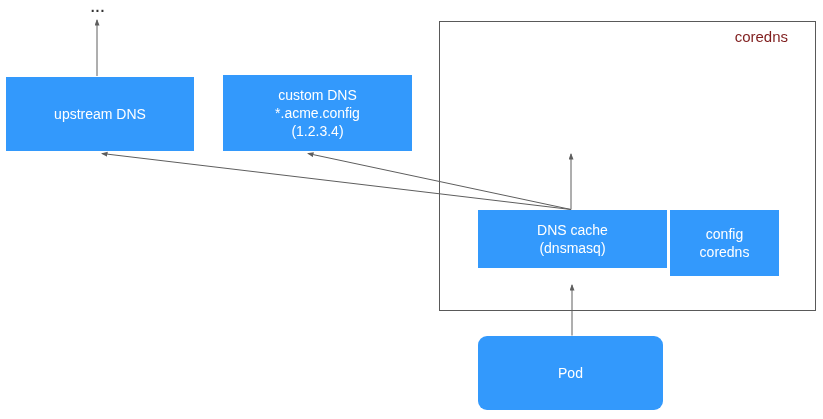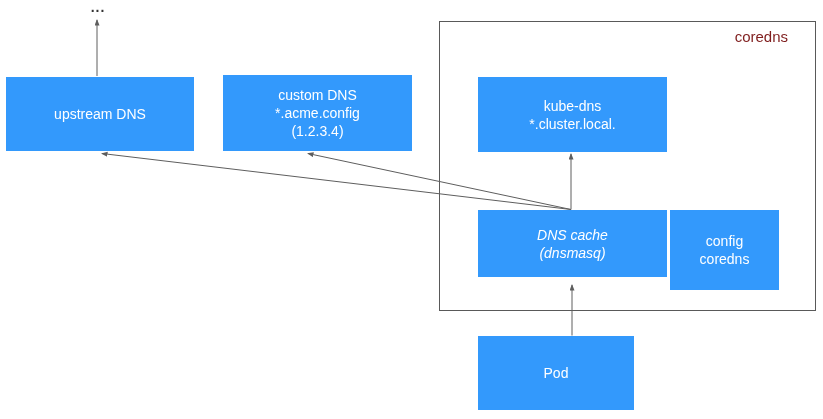--- a/index.html
+++ b/index.html
@@ -50,23 +50,23 @@
     align-items: center;
     justify-content: center;
     text-align: center;
     font-size: 14px;
     line-height: 18px;
     z-index: 3;
   }
   #node-upstream-dns   { left: 6px;   top: 77px;  width: 188px; height: 74px; }
   #node-custom-dns     { left: 223px; top: 75px;  width: 189px; height: 76px; }
   #node-kube-dns       { left: 478px; top: 77px;  width: 189px; height: 75px; }
-  #node-dns-cache      { left: 478px; top: 210px; width: 189px; height: 67px; font-style: italic; }
-  #node-config-sidecar { left: 670px; top: 210px; width: 109px; height: 80px; }
-  #node-pod            { left: 478px; top: 336px; width: 156px; height: 74px; }
+  #node-dns-cache      { left: 478px; top: 210px; width: 189px; height: 58px; }
+  #node-config-sidecar { left: 670px; top: 210px; width: 109px; height: 66px; }
+  #node-pod            { left: 478px; top: 336px; width: 185px; height: 74px; border-radius: 9px; }
 </style>
 </head>
 <body>
 
 <div class="canvas">
 
   <div class="ellipsis-label">...</div>
 
   <div class="coredns-container">
     <div class="coredns-title">coredns</div>
@@ -88,24 +88,20 @@
   <div class="node" id="node-upstream-dns">
     <span>upstream DNS</span>
   </div>
 
   <div class="node" id="node-custom-dns">
     <span>custom DNS</span>
     <span>*.acme.config</span>
     <span>(1.2.3.4)</span>
   </div>
 
-  <div class="node" id="node-kube-dns">
-    <span>kube-dns</span>
-    <span>*.cluster.local.</span>
-  </div>
 
   <div class="node" id="node-dns-cache">
     <span>DNS cache</span>
     <span>(dnsmasq)</span>
   </div>
 
   <div class="node" id="node-config-sidecar">
     <span>config</span>
     <span>coredns</span>
   </div>

